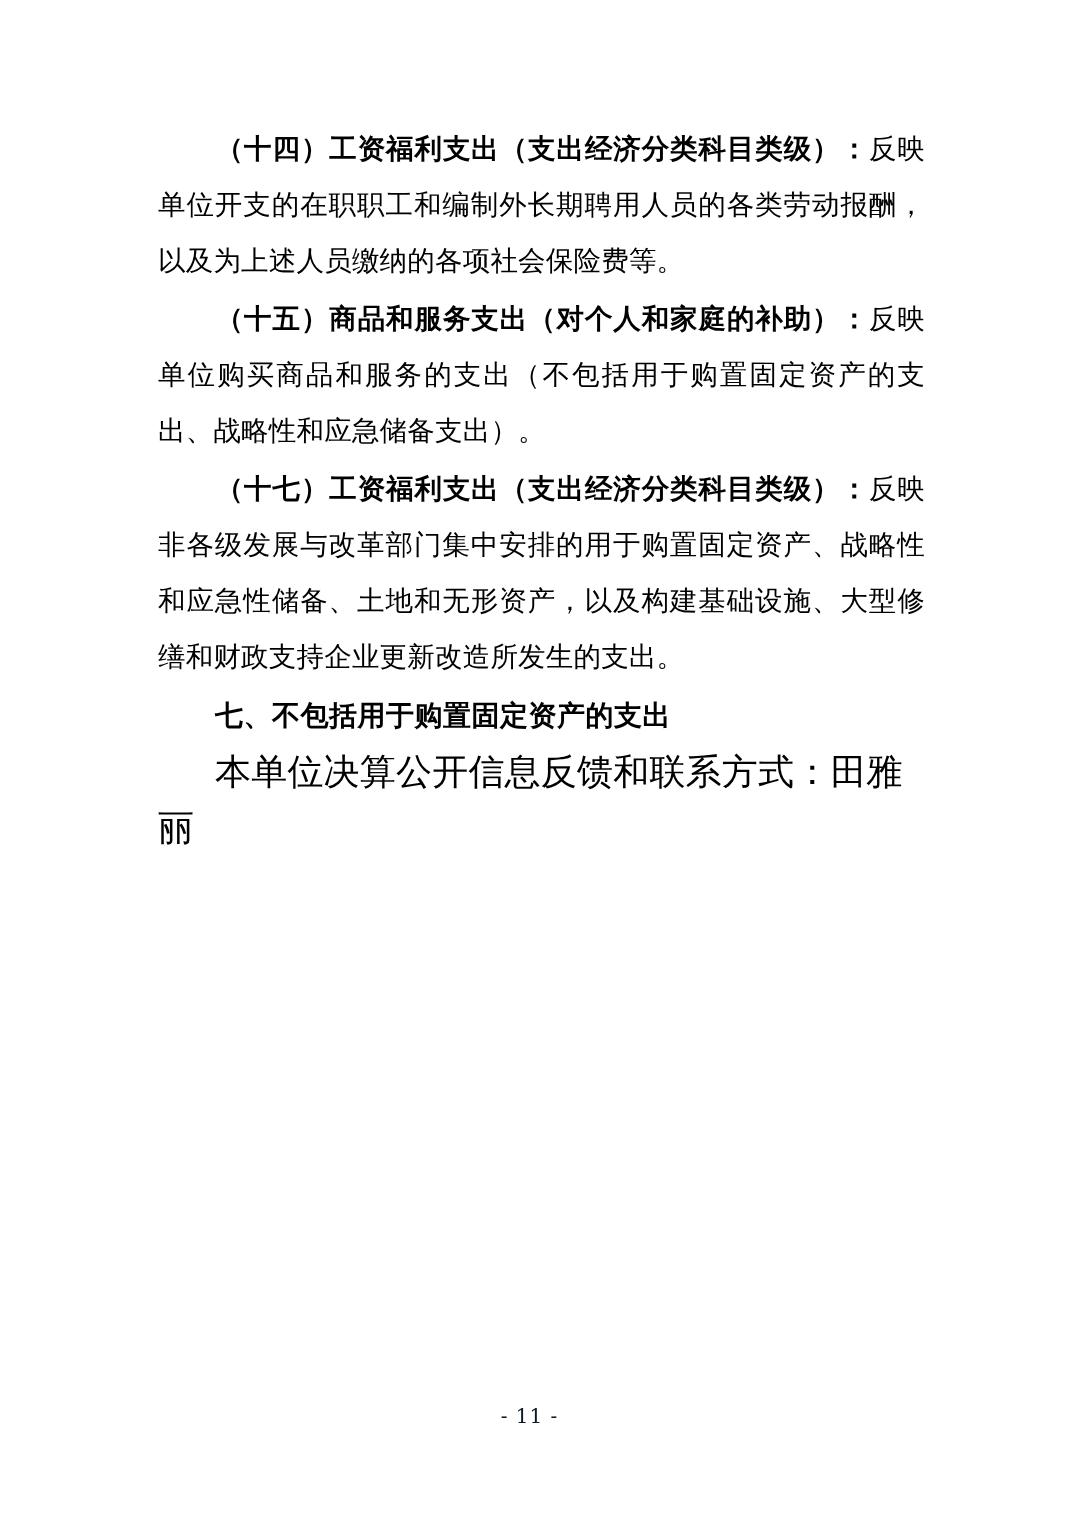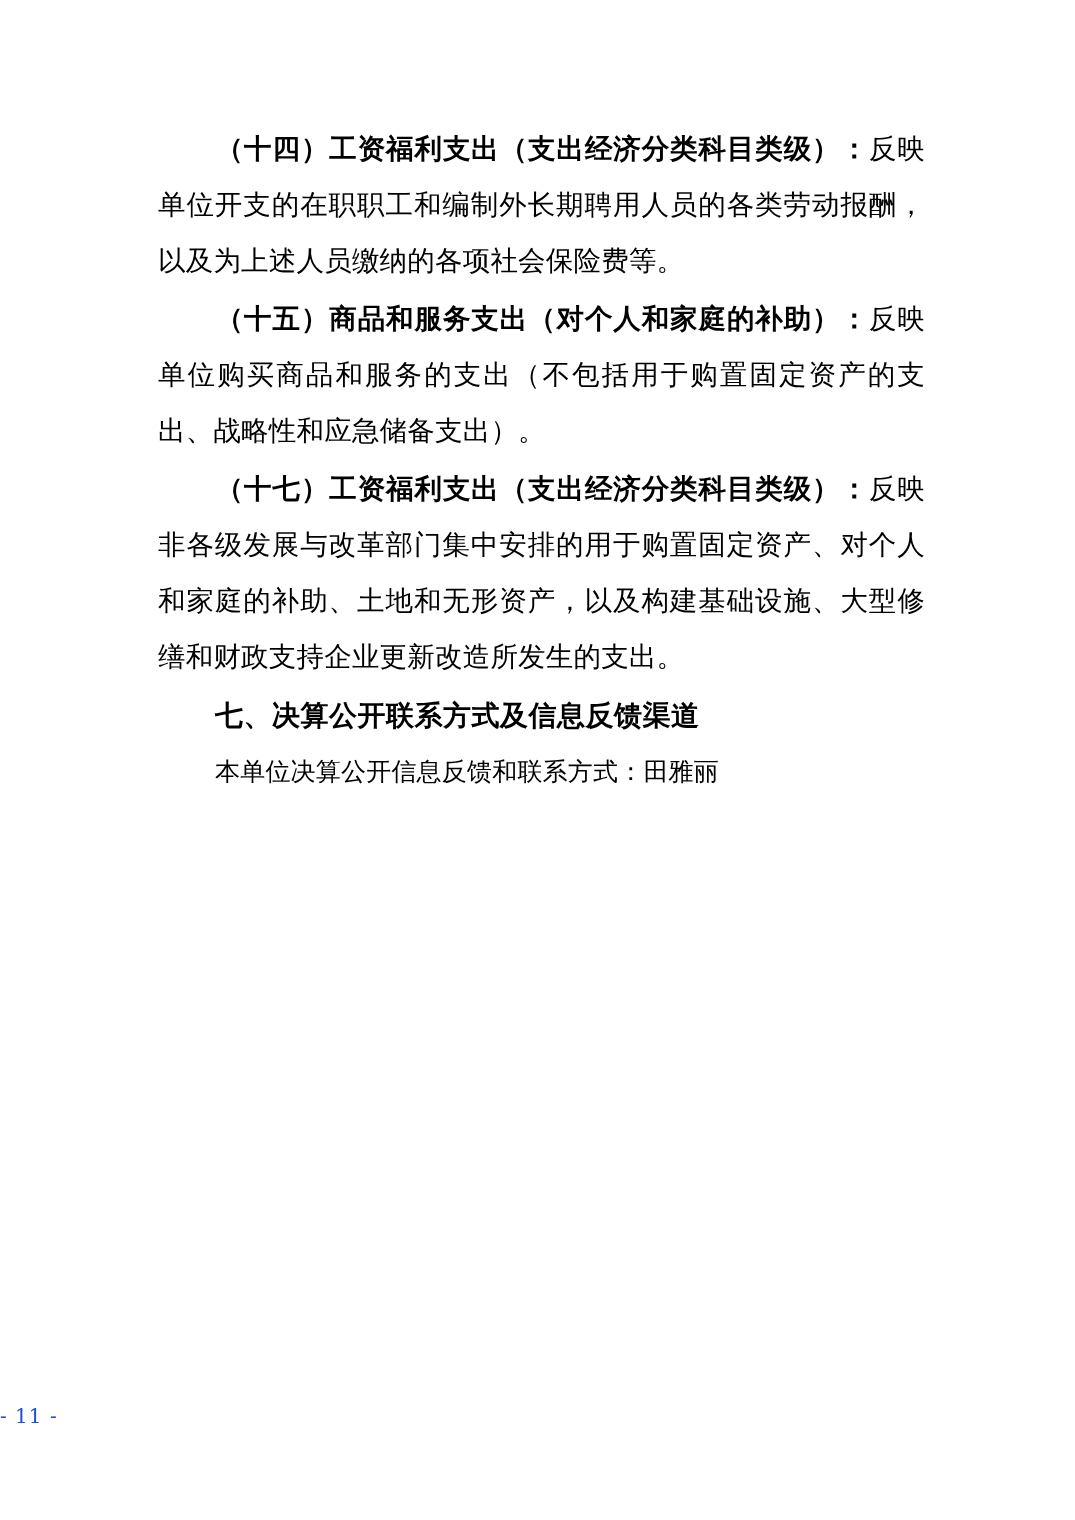--- a/index.html
+++ b/index.html
@@ -41,53 +41,54 @@
   }
   .section-head {
     font-size: 28px;
     font-weight: bold;
     line-height: 56px;
     margin: 4px 0 0 0;
     padding-left: 57px;
     letter-spacing: 0.5px;
   }
   .contact-line {
-    font-size: 25px;
+    font-size: 36px;
     line-height: 56px;
     margin: 0;
     letter-spacing: 0.2px;
   }
   .phone-line {
     font-size: 27.5px;
     line-height: 56px;
     margin: 0;
     letter-spacing: 0.3px;
   }
   .footer {
     position: absolute;
     left: 0;
     right: 16px;
     bottom: 92px;
+    text-align: center;
     font-size: 20px;
     letter-spacing: 1px;
-    color: #1d4ed8;
+    color: #0f172a;
   }
 </style>
 </head>
 <body>
 
 <div class="page">
 
   <p class="para"><span class="indent"></span><span class="lead">（十四）工资福利支出（支出经济分类科目类级）：</span><span>反映单位开支的在职职工和编制外长期聘用人员的各类劳动报酬，以及为上述人员缴纳的各项社会保险费等。</span></p>
 
   <p class="para"><span class="indent"></span><span class="lead">（十五）商品和服务支出（对个人和家庭的补助）：</span><span>反映单位购买商品和服务的支出（不包括用于购置固定资产的支出、战略性和应急储备支出）。</span></p>
 
 
-  <p class="para"><span class="indent"></span><span class="lead">（十七）工资福利支出（支出经济分类科目类级）：</span><span>反映非各级发展与改革部门集中安排的用于购置固定资产、对个人和家庭的补助、土地和无形资产，以及构建基础设施、大型修缮和财政支持企业更新改造所发生的支出。</span></p>
+  <p class="para"><span class="indent"></span><span class="lead">（十七）工资福利支出（支出经济分类科目类级）：</span><span>反映非各级发展与改革部门集中安排的用于购置固定资产、战略性和应急性储备、土地和无形资产，以及构建基础设施、大型修缮和财政支持企业更新改造所发生的支出。</span></p>
 
-  <h2 class="section-head">七、决算公开联系方式及信息反馈渠道</h2>
+  <h2 class="section-head">七、不包括用于购置固定资产的支出</h2>
 
   <p class="contact-line"><span class="indent"></span><span>本单位决算公开信息反馈和联系方式：田雅丽</span></p>
 
 
 </div>
 
 <div class="footer">- 11 -</div>
 
 </body></html>

